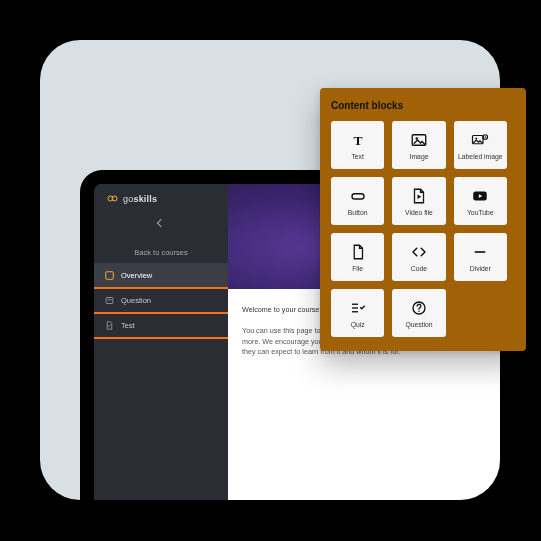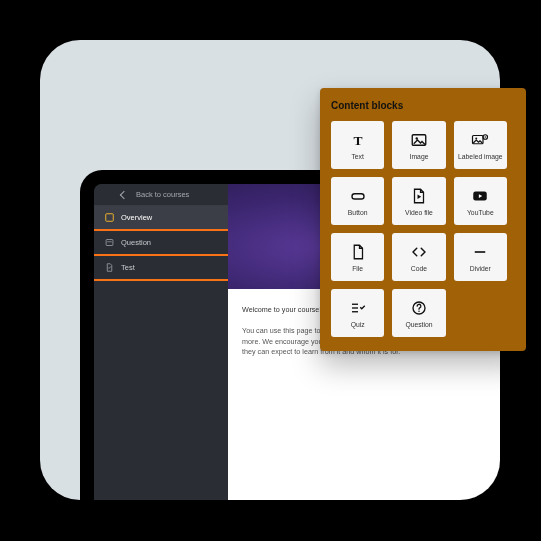--- a/index.html
+++ b/index.html
@@ -41,24 +41,25 @@
   }
   .brand {
     display: flex; align-items: center; gap: 5px;
     padding: 10px 11px 10px 11px;
   }
   .brand-mark { width: 13px; height: 8px; }
   .brand-text { color: #dcdfe3; font-size: 9px; letter-spacing: .2px; }
   .brand-text b { font-weight: 700; }
 
   .back-row {
-    display:flex; align-items:center; gap:9px;
-    padding: 6px 27px;
+    display:flex; align-items:center; gap:22px;
+    padding: 6px 11px;
     font-size: 7.5px; color:#a5a8ae;
     border-bottom: 1px solid #3a3d44;
+    flex-direction: column;
   }
   .chev { width:6px;height:6px; border-left:1px solid #a5a8ae; border-bottom:1px solid #a5a8ae; transform:rotate(45deg);}
 
   .nav-item {
     display:flex; align-items:center; gap:7px;
     padding: 7px 11px;
     border-bottom: 2px solid #f97316;
     font-size:7.5px;
     color:#c7c9cd;
     cursor:pointer;
@@ -121,20 +122,28 @@
 <body>
 
 <div class="stage">
 
   <div class="rounded-card">
 
     <div class="tablet">
       <div class="screen">
 
         <aside class="sidebar">
+          <div class="brand">
+            <span class="brand-mark">
+              <svg viewBox="0 0 26 14">
+                  <path d="M6 7a5 5 0 0 1 10 0 5 5 0 0 1-10 0zm8 0a5 5 0 0 1 10 0 5 5 0 0 1-10 0z" fill="none" stroke="#f0b429" stroke-width="2"></path>
+                </svg>
+            </span>
+            <span class="brand-text"><span>go</span><b>skills</b></span>
+          </div>
 
           <div class="back-row">
             <span class="chev"></span>
             <span>Back to courses</span>
           </div>
 
           <div class="nav-item active">
             <span class="nav-ico">
               <svg viewBox="0 0 12 12">
                   <rect x="1" y="1" width="10" height="10" rx="1" fill="none" stroke="#f0b429" stroke-width="1.3"></rect>

